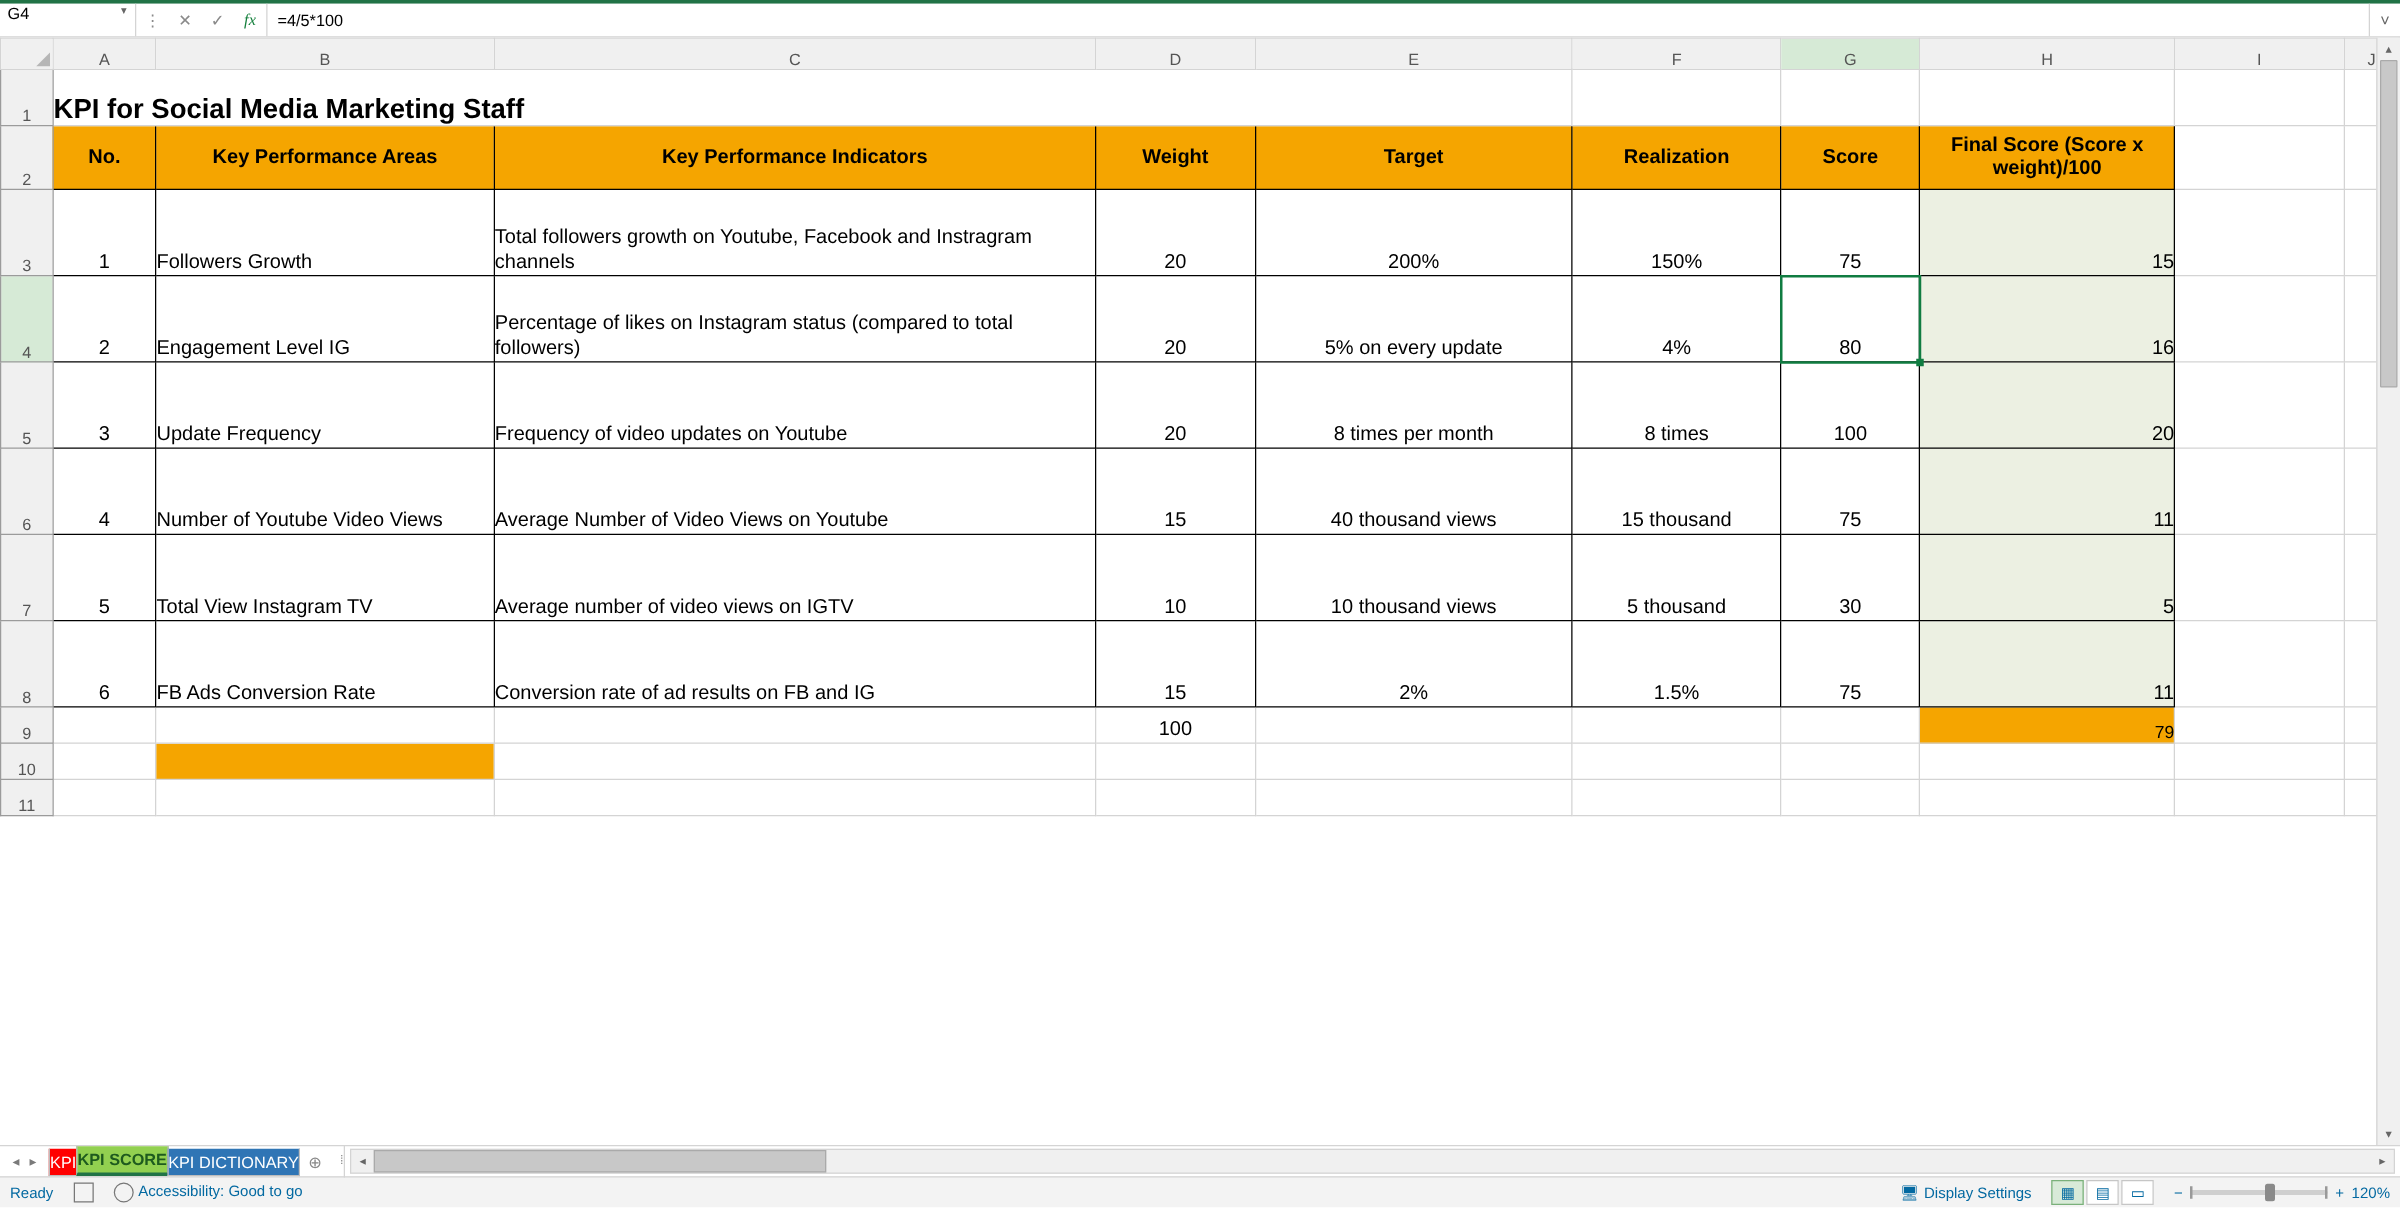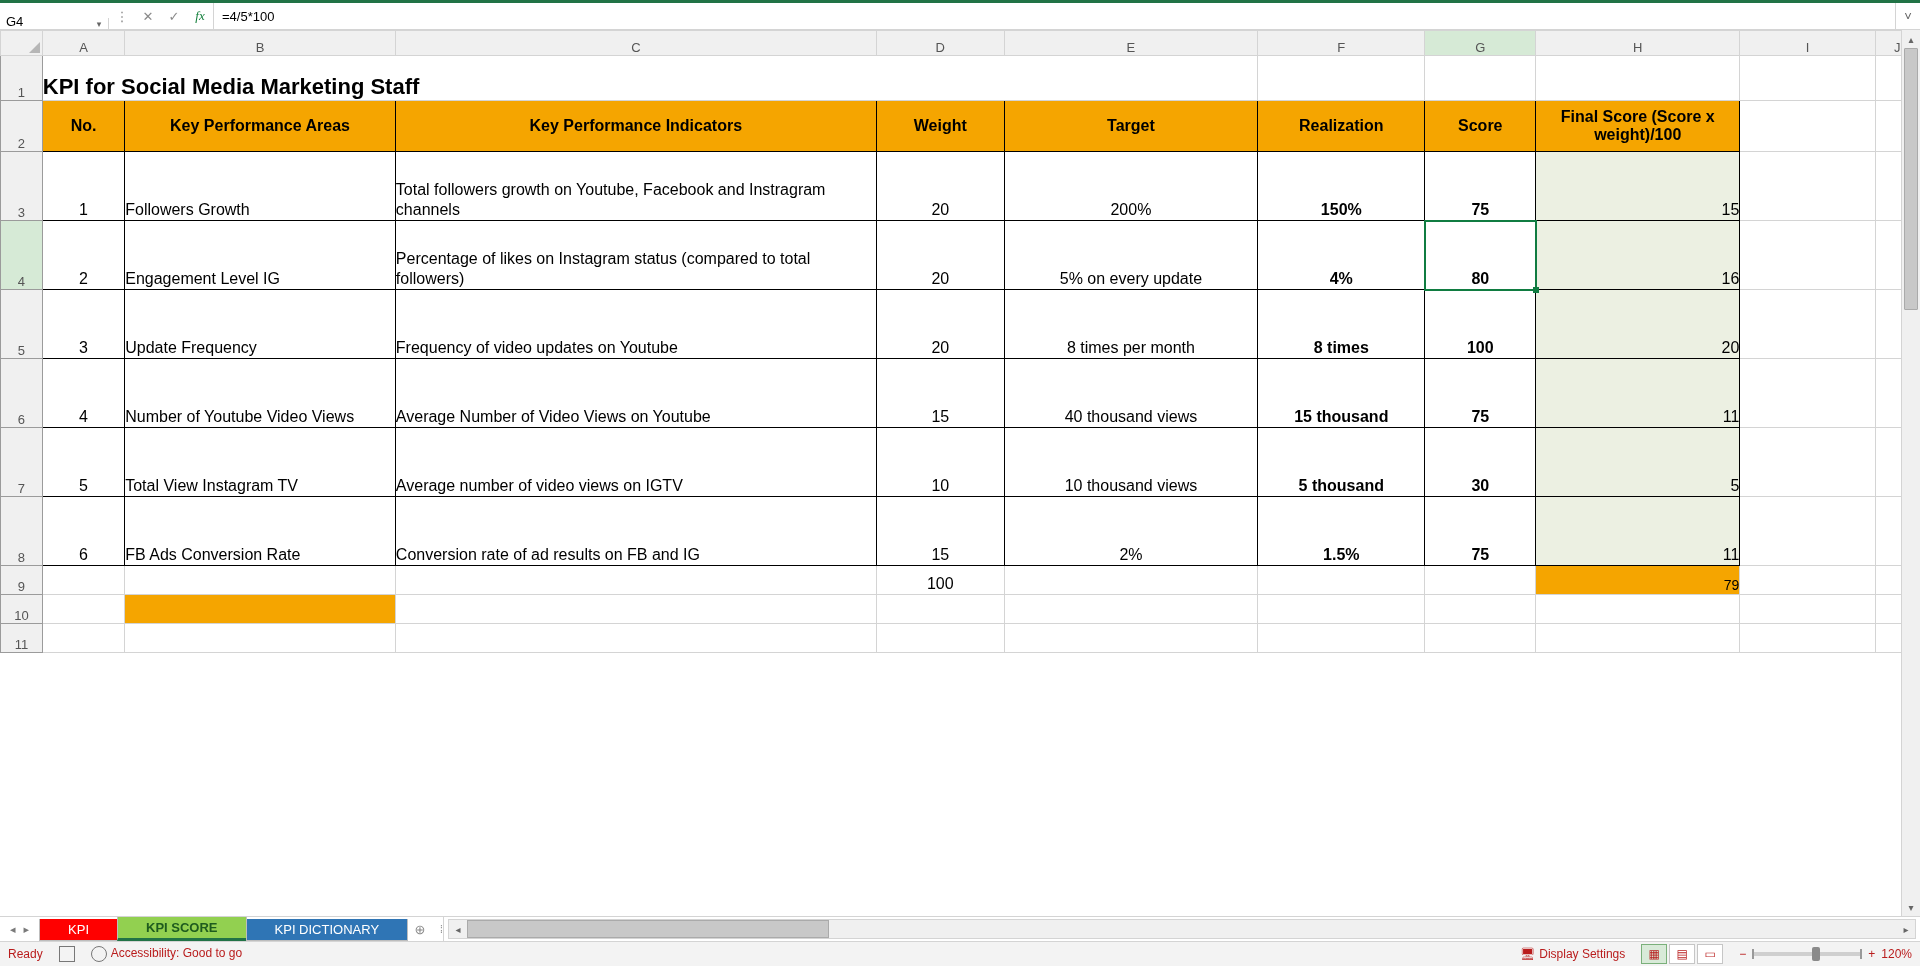--- a/index.html
+++ b/index.html
@@ -12,21 +12,21 @@
     --tab-red:#ff0000;
     --tab-green:#92d050;
     --tab-blue:#2f75b5;
     --select-border:#107c41;
   }
   html,body{margin:0;padding:0;font-family:"Segoe UI",Arial,sans-serif;font-size:13px;background:#fff;height:100%;overflow:hidden;}
   .app{display:flex;flex-direction:column;height:966px;width:1920px;border-top:3px solid var(--green-accent);box-sizing:border-box;}
 
   
   .formula-row{display:flex;align-items:stretch;height:26px;border-bottom:1px solid var(--grid-border);background:#fff;}
-  .name-box{display:flex;align-items:flex-end;width:108px;border-right:1px solid var(--grid-border);margin-top:15px;}
+  .name-box{display:flex;align-items:flex-start;width:108px;border-right:1px solid var(--grid-border);}
   .name-box input{flex:1;min-width:0;border:none;padding:0 6px;font:inherit;outline:none;background:transparent;}
   .name-box .dd{width:18px;display:flex;align-items:center;justify-content:center;color:#666;font-size:9px;cursor:pointer;}
   .fb-btns{display:flex;align-items:center;border-right:1px solid var(--grid-border);}
   .fb-btn{width:26px;display:flex;align-items:center;justify-content:center;color:#8a8a8a;cursor:default;}
   .fb-btn.fx{font-style:italic;font-family:"Times New Roman",serif;color:#15803d;}
   .formula-input{flex:1;display:flex;align-items:center;padding:0 8px;}
   .formula-input span{font:inherit;}
   .formula-expand{width:24px;display:flex;align-items:center;justify-content:center;color:#666;border-left:1px solid var(--grid-border);cursor:pointer;}
 
   
@@ -49,21 +49,21 @@
   .c-J{width:36px;}
 
   thead th{background:#f0f0f0;color:#555;font-weight:normal;height:24px;text-align:center;position:relative;border-color:var(--heading-border);}
   .corner{background:#f0f0f0;position:relative;}
   .corner::after{content:"";position:absolute;right:2px;bottom:2px;border-left:11px solid transparent;border-bottom:11px solid #b6b6b6;}
   tbody th.rowhdr{background:#f0f0f0;color:#555;font-weight:normal;text-align:center;width:34px;border-color:var(--heading-border);}
 
   .cell{padding:2px 4px 2px 4px;font-size:16px;line-height:1.25;white-space:normal;word-wrap:break-word;}
   .center{text-align:center;}
   .right{text-align:right;}
-  .bold{font-weight:700;text-align:center;}
+  .bold{font-weight:400;text-align:center;}
 
   
   tr.r1 td{height:44px;margin-left:12px;}
   .title-cell{font-size:22px;font-weight:700;padding-left:2px;}
 
   
   tr.r2 td.hdr{background:var(--orange);border:1px solid #000;text-align:center;font-weight:700;font-size:16px;vertical-align:middle;}
   tr.r2 td{height:50px;}
 
   
@@ -89,33 +89,33 @@
   .v-scroll{position:absolute;right:0;top:0;bottom:0;width:18px;background:#f0f0f0;border-left:1px solid var(--grid-border);display:flex;flex-direction:column;align-items:center;}
   .v-scroll .arrow{height:18px;display:flex;align-items:center;justify-content:center;color:#666;font-size:10px;cursor:pointer;width:100%;}
   .v-scroll .track{flex:1;position:relative;width:100%;}
   .v-scroll .thumb{position:absolute;top:0;left:2px;right:2px;height:260px;background:#c8c8c8;border:1px solid #aaa;border-radius:1px;}
 
   
   .tab-strip{display:flex;align-items:center;height:24px;border-top:1px solid var(--grid-border);background:#fff;}
   .tab-nav{display:flex;align-items:center;gap:8px;padding:0 10px;color:#7a7a7a;font-size:11px;}
   .tab-nav span{cursor:pointer;}
   .tabs{display:flex;align-items:flex-end;height:100%;}
-  .tab{padding:3px 28px;font-size:13px;border:1px solid #bdbdbd;border-top:none;margin-right:-1px;color:#fff;cursor:pointer;}
+  .tab{padding:3px 0;font-size:13px;border:1px solid #bdbdbd;border-top:none;margin-right:-1px;color:#fff;cursor:pointer;}
   .tab.red{background:var(--tab-red);} .tab.green{background:var(--tab-green);color:#1e5b1e;border-bottom:3px solid var(--green-accent);font-weight:600;}
   .tab.blue{background:var(--tab-blue);} 
   .new-tab{width:26px;display:flex;align-items:center;justify-content:center;color:#888;cursor:pointer;}
   .tab-split{flex:1;border-left:1px solid var(--grid-border);position:relative;margin-left:10px;}
   .tab-split .dots{position:absolute;left:-4px;top:50%;transform:translateY(-50%);color:#888;font-size:10px;}
   .h-scroll{flex:1;display:flex;align-items:center;background:#f0f0f0;height:18px;margin:3px 4px;border:1px solid var(--grid-border);}
   .h-scroll .arrow{width:18px;text-align:center;color:#666;font-size:10px;cursor:pointer;}
   .h-scroll .track{flex:1;position:relative;height:100%;}
   .h-scroll .thumb{position:absolute;left:0;top:0;bottom:0;width:360px;background:#c8c8c8;border:1px solid #aaa;}
 
   
-  .status{display:flex;align-items:center;height:24px;background:#f3f3f3;border-top:1px solid var(--grid-border);font-size:12px;color:#b91c1c;padding:0 8px;gap:16px;}
+  .status{display:flex;align-items:center;height:24px;background:#f3f3f3;border-top:1px solid var(--grid-border);font-size:12px;color:#0369a1;padding:0 8px;gap:16px;}
   .status .spacer{flex:1;}
   .view-btns{display:flex;gap:2px;}
   .view-btn{width:24px;height:18px;border:1px solid #c6c6c6;display:flex;align-items:center;justify-content:center;background:#fff;cursor:pointer;}
   .view-btn.active{background:#d8ead8;border-color:#7ab07a;}
   .zoom{display:flex;align-items:center;gap:6px;}
   .zoom .slider{width:110px;height:4px;background:#cfcfcf;position:relative;border-radius:2px;}
   .zoom .slider::before,.zoom .slider::after{content:"";position:absolute;top:-3px;width:2px;height:10px;background:#999;}
   .zoom .slider::before{left:0;} .zoom .slider::after{right:0;}
   .zoom .knob{position:absolute;left:54%;top:-5px;width:8px;height:14px;background:#8a8a8a;border-radius:2px;}
   .acc{display:flex;align-items:flex-start;gap:4px;}

